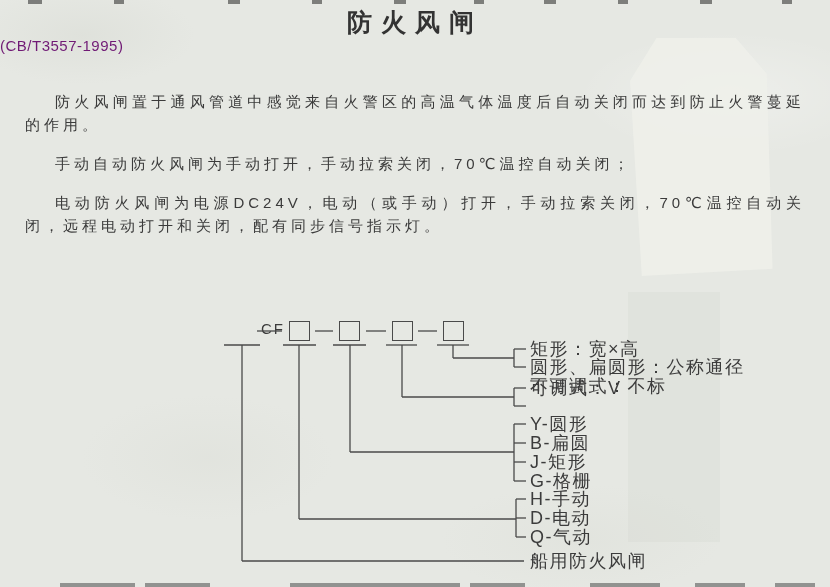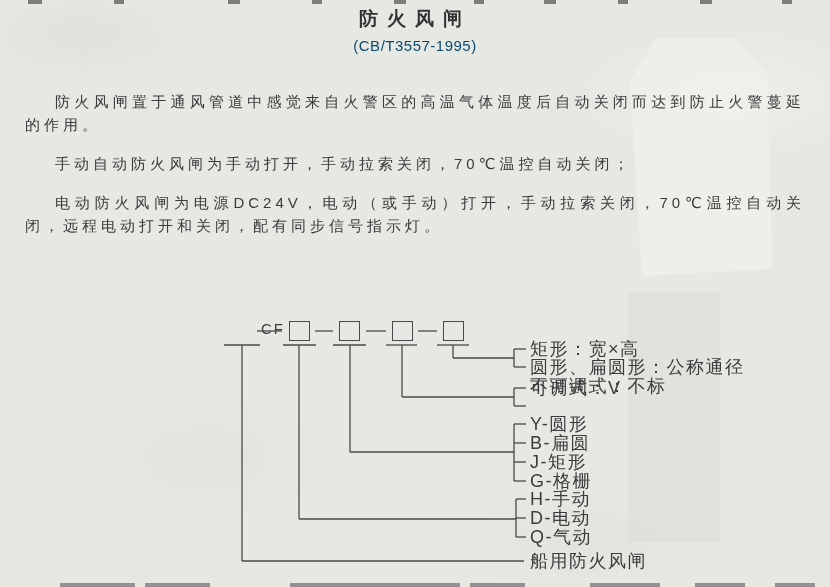--- a/index.html
+++ b/index.html
@@ -18,25 +18,25 @@
     position:absolute;left:630px;top:38px;width:147px;height:238px;
     background:#eef0ea;opacity:.85;
     clip-path:polygon(18% 0,72% 0,93% 15%,97% 97%,8% 100%,0 18%);
   }
   .smudge{
     position:absolute;left:628px;top:292px;width:92px;height:250px;
     background:rgba(206,209,201,.22);
   }
   .title{
     position:absolute;top:6px;left:0;width:830px;text-align:center;
-    font-size:19px;font-weight:700;letter-spacing:9px;color:#333;
+    font-size:25px;font-weight:700;letter-spacing:9px;color:#333;
   }
   .subtitle{
-    position:absolute;top:37px;left:0;width:830px;text-align:center;
-    font-size:15px;letter-spacing:.5px;color:#0c4a6e;
+    position:absolute;top:37px;left:0;width:830px;text-align:left;
+    font-size:15px;letter-spacing:.5px;color:#701a75;
   }
   .bodytext{
     position:absolute;top:74px;left:9px;width:812px;
     font-size:15px;line-height:23px;letter-spacing:4px;
     text-align:justify;color:#3b3b3b;
   }
   .bodytext p{margin:16px;text-indent:2em;}
   .code-prefix{
     position:absolute;left:226px;top:320px;font-size:15px;
     letter-spacing:2px;color:#3c3c3c;font-weight:500;margin-left:35px;

